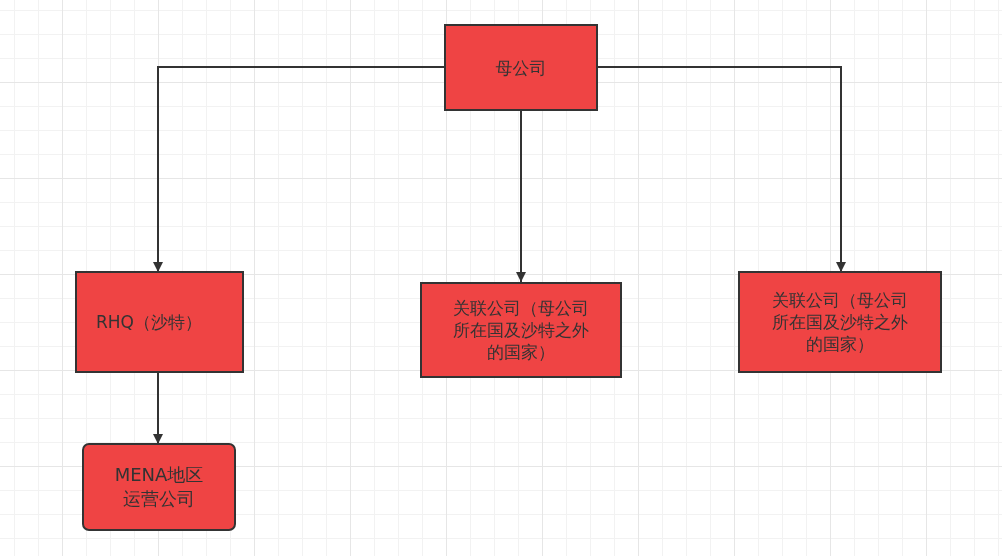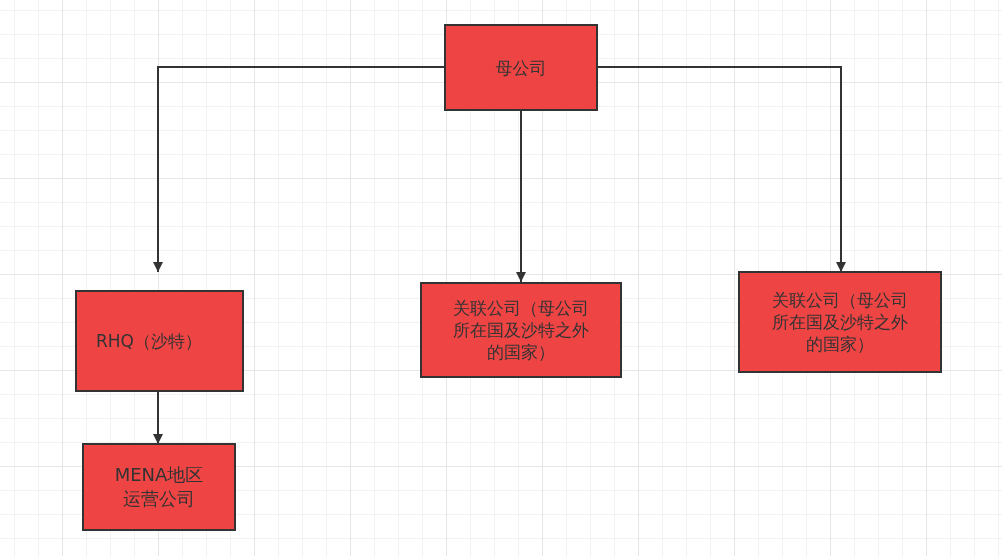--- a/index.html
+++ b/index.html
@@ -36,25 +36,25 @@
   <polyline points="445,67 158,67 158,272" fill="none" stroke="#333333" stroke-width="2" marker-end="url(#arrow)"></polyline>
   <polyline points="521,110 521,282" fill="none" stroke="#333333" stroke-width="2" marker-end="url(#arrow)"></polyline>
   <polyline points="597,67 841,67 841,272" fill="none" stroke="#333333" stroke-width="2" marker-end="url(#arrow)"></polyline>
   <polyline points="158,372 158,444" fill="none" stroke="#333333" stroke-width="2" marker-end="url(#arrow)"></polyline>
 </svg>
 
 <div class="node" style="left:444px;top:24px;width:154px;height:87px;">
   <span>母公司</span>
 </div>
 
-<div class="node" style="left:75px;top:271px;width:169px;height:102px;justify-content:flex-start;padding-left:19px;margin-top:19px;">
+<div class="node" style="left:75px;top:271px;width:169px;height:102px;justify-content:flex-start;padding-left:19px;">
   <span>RHQ（沙特）</span>
 </div>
 
-<div class="node" style="left:82px;top:443px;width:154px;height:88px;font-size:18px;line-height:24px;">
+<div class="node" style="left:82px;top:443px;width:154px;height:88px;font-size:18px;line-height:24px;border-radius:7px;">
   <span>MENA地区
 运营公司</span>
 </div>
 
 <div class="node" style="left:420px;top:282px;width:202px;height:96px;">
   <span>关联公司（母公司
 所在国及沙特之外
 的国家）</span>
 </div>
 

